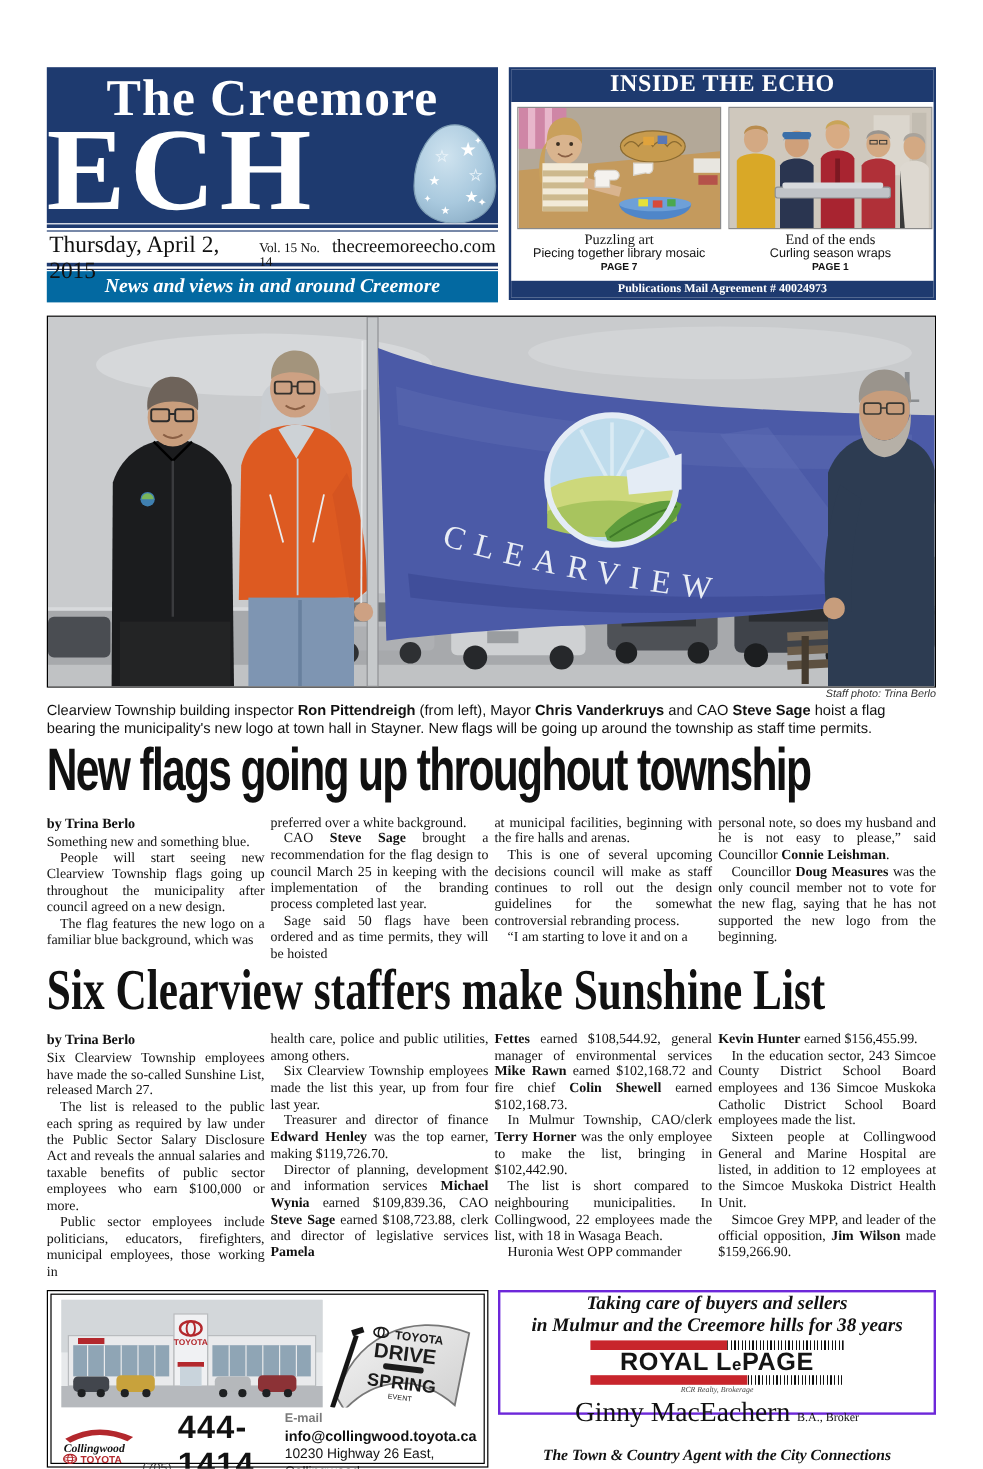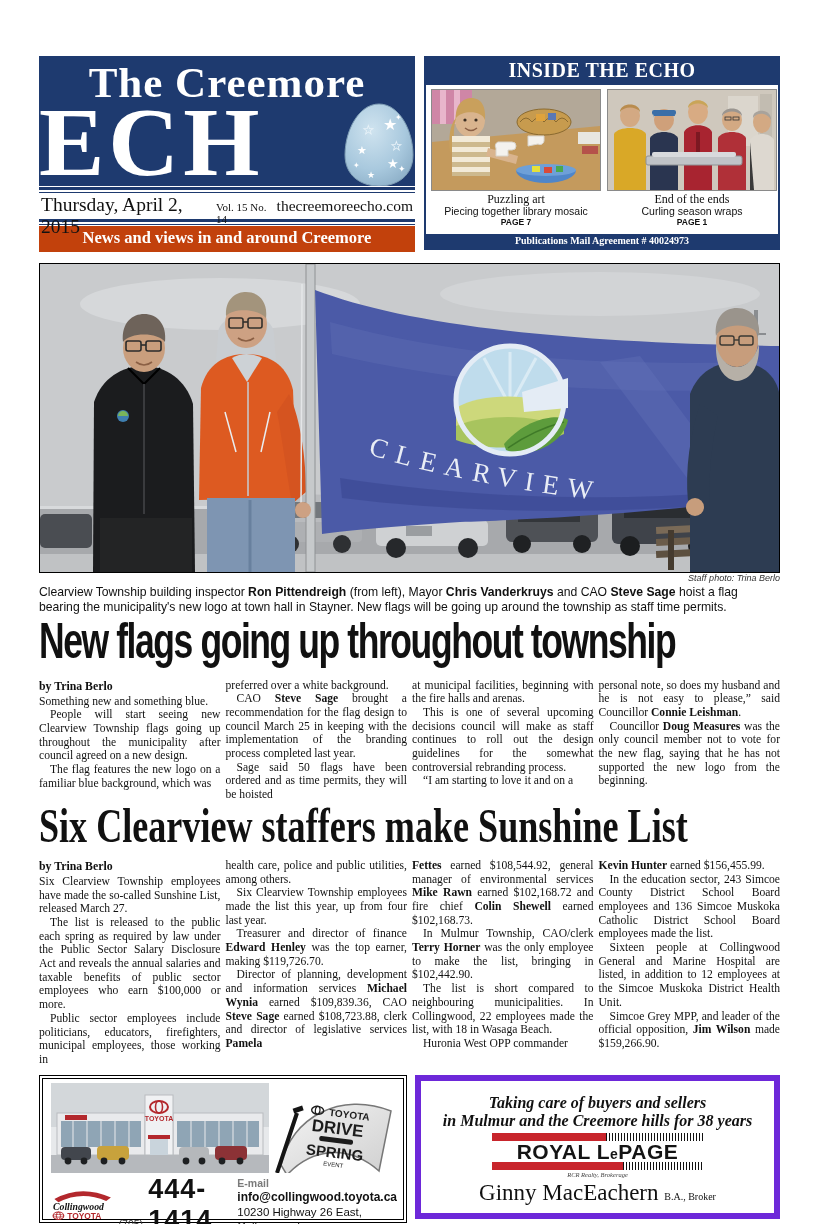--- a/index.html
+++ b/index.html
@@ -13,21 +13,21 @@
   .mast-box{background:#1e3a6f;color:#fff;height:130px;text-align:center;position:relative;overflow:hidden;}
   .mast-l1{font-size:43px;font-weight:bold;line-height:1.0;margin-top:5px;letter-spacing:1px;}
   .mast-l2{display:flex;justify-content:space-between;align-items:flex-end;margin-top:-8px;}
   .mast-l2 span{font-size:98px;font-weight:bold;line-height:0.82;letter-spacing:4px;}
   .egg{margin-left:2px;transform:translateY(6px);}
   .dbl-rule{height:2px;border-top:3px solid #1e3a6f;border-bottom:1px solid #1e3a6f;margin:1px 0;}
   .date-row{display:flex;align-items:baseline;justify-content:space-between;height:24px;padding:0 2px;}
   .date-main{font-size:19.5px;}
   .date-vol{font-size:11px;}
   .date-site{font-size:15.5px;}
-  .tagline-bar{background:#c2410c;color:#fff;text-align:center;font-weight:bold;
+  .tagline-bar{background:#0369a1;color:#fff;text-align:center;font-style:italic;font-weight:bold;
                font-size:16.5px;padding:2px 0 4px;}
 
   
   .ie{width:356px;border:2px solid #1e3a6f;box-sizing:border-box;height:194px;display:flex;flex-direction:column;background:#fff;}
   .ie-header{background:#1e3a6f;color:#fff;text-align:center;font-weight:bold;font-size:20px;padding:1px 0 3px;letter-spacing:.5px;}
   .ie-body{display:flex;gap:6px;padding:4px 5px 0;}
   .ie-card{flex:1;text-align:center;}
   .ie-photo{height:100px;border:1px solid #8a8a8a;overflow:hidden;}
   .ie-photo svg{display:block;}
   .ie-title{font-size:12px;line-height:1.05;margin-top:2px;}
@@ -62,21 +62,21 @@
   .ad-toyota .inner2{border:1px solid #000;height:100%;box-sizing:border-box;display:flex;flex-direction:column;}
   .toy-photos{display:flex;align-items:center;justify-content:space-between;padding:4px 8px 0;}
   .toy-row{display:flex;align-items:center;gap:5px;padding:1px 6px 3px;}
   .ct-logo{width:96px;}
   .toy-area{font-family:"Liberation Sans",sans-serif;font-size:10.5px;color:#333;align-self:flex-end;margin-bottom:6px;}
   .toy-phone{font-family:"Liberation Sans",sans-serif;font-weight:bold;font-size:27px;letter-spacing:1px;}
   .toy-contact{font-family:"Liberation Sans",sans-serif;font-size:11.5px;line-height:1.25;margin-left:2px;}
   .toy-contact .em-label{color:#7a7a7a;font-weight:bold;font-size:10.5px;}
   .toy-contact b{font-size:12px;}
 
-  .ad-lepage{width:365px;height:144px;border:6px solid #6d28d9;box-sizing:border-box;text-align:center;padding-top:13px;}
+  .ad-lepage{width:365px;height:104px;border:2px solid #6d28d9;box-sizing:border-box;text-align:center;padding-top:1px;}
   .rl-tag{font-weight:bold;font-style:italic;font-size:16px;line-height:1.15;}
   .rl-logo{width:212px;margin:3px auto 0;}
   .rl-bar{height:8px;display:flex;}
   .rl-red{background:#c8252c;}
   .rl-stripes{background:repeating-linear-gradient(90deg,#111 0 1px,#fff 1px 3px);}
   .rl-text{font-family:"Liberation Sans",sans-serif;font-weight:bold;font-size:21px;letter-spacing:.5px;line-height:1.0;color:#141414;}
   .rl-text .sm{font-size:14px;}
   .rl-brokerage{font-size:6.5px;font-style:italic;color:#444;margin-top:1px;}
   .rl-agent{font-size:23px;line-height:1.0;margin-top:3px;}
   .rl-agent .cred{font-size:10px;}

